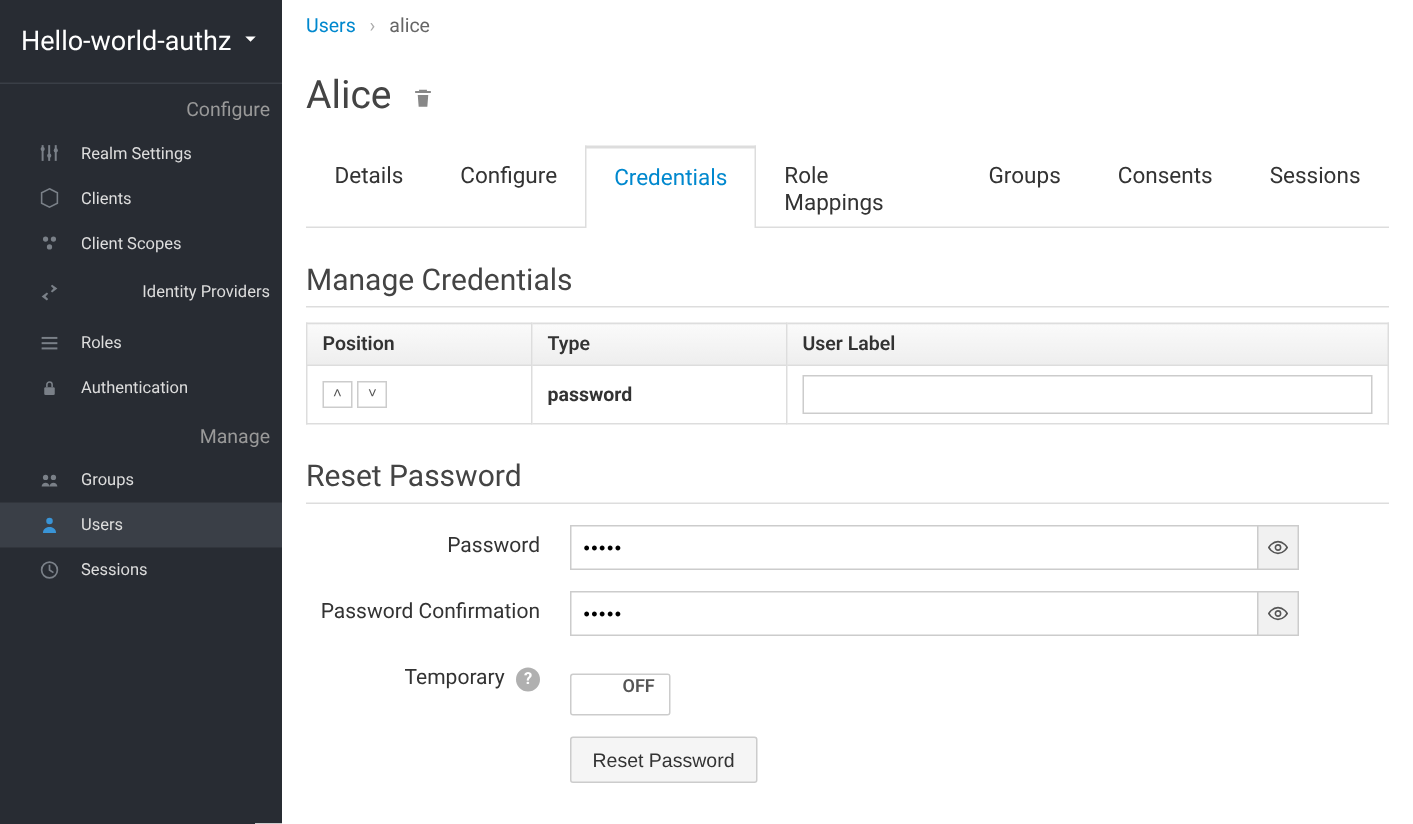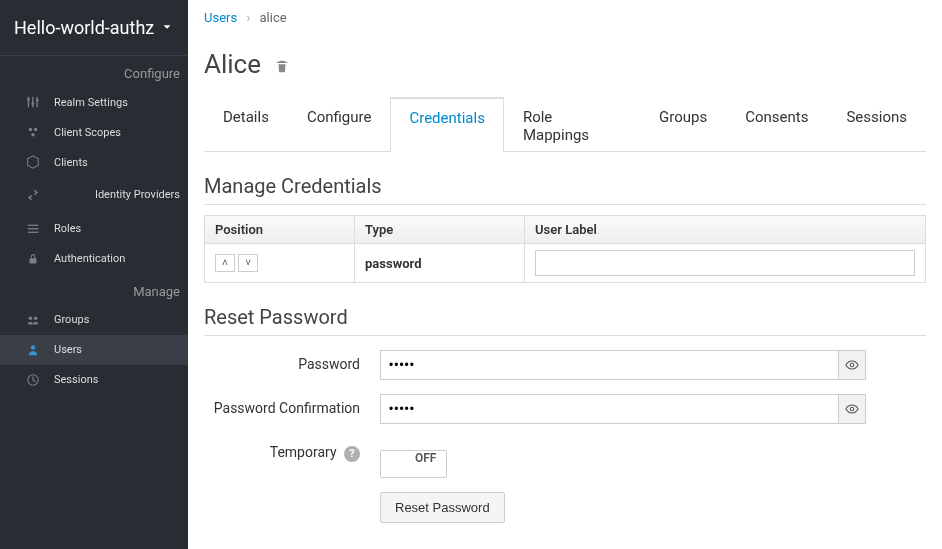--- a/index.html
+++ b/index.html
@@ -65,34 +65,34 @@
           <circle cx="2.8" cy="5" r="1.6"></circle>
           <circle cx="7.8" cy="10" r="1.6"></circle>
           <circle cx="12.8" cy="6" r="1.6"></circle>
         </svg>
       </span>
     <span>Realm Settings</span>
   </div>
   <div class="nav-item">
     <span class="icon">
         <svg viewBox="0 0 16 16" fill="currentColor">
+          <path d="M8 1l6 3v8l-6 3-6-3V4z" fill="none" stroke="currentColor" stroke-width="1.2"></path>
+        </svg>
+      </span>
+    <span>Clients</span>
+  </div>
+  <div class="nav-item">
+    <span class="icon">
+        <svg viewBox="0 0 16 16" fill="currentColor">
           <circle cx="5" cy="5" r="2"></circle>
           <circle cx="11" cy="5" r="2"></circle>
           <circle cx="8" cy="11" r="2"></circle>
         </svg>
       </span>
     <span>Client Scopes</span>
-  </div>
-  <div class="nav-item">
-    <span class="icon">
-        <svg viewBox="0 0 16 16" fill="currentColor">
-          <path d="M8 1l6 3v8l-6 3-6-3V4z" fill="none" stroke="currentColor" stroke-width="1.2"></path>
-        </svg>
-      </span>
-    <span>Clients</span>
   </div>
   <div class="nav-item wrapped">
     <span class="icon">
         <svg viewBox="0 0 16 16" fill="currentColor">
           <path d="M2 5h9l-2-2 1-1 4 3-4 3-1-1 2-2H2zM14 11H5l2 2-1 1-4-3 4-3 1 1-2 2h9z"></path>
         </svg>
       </span>
     <span style="flex:1">Identity Providers</span>
   </div>
   <div class="nav-item">

